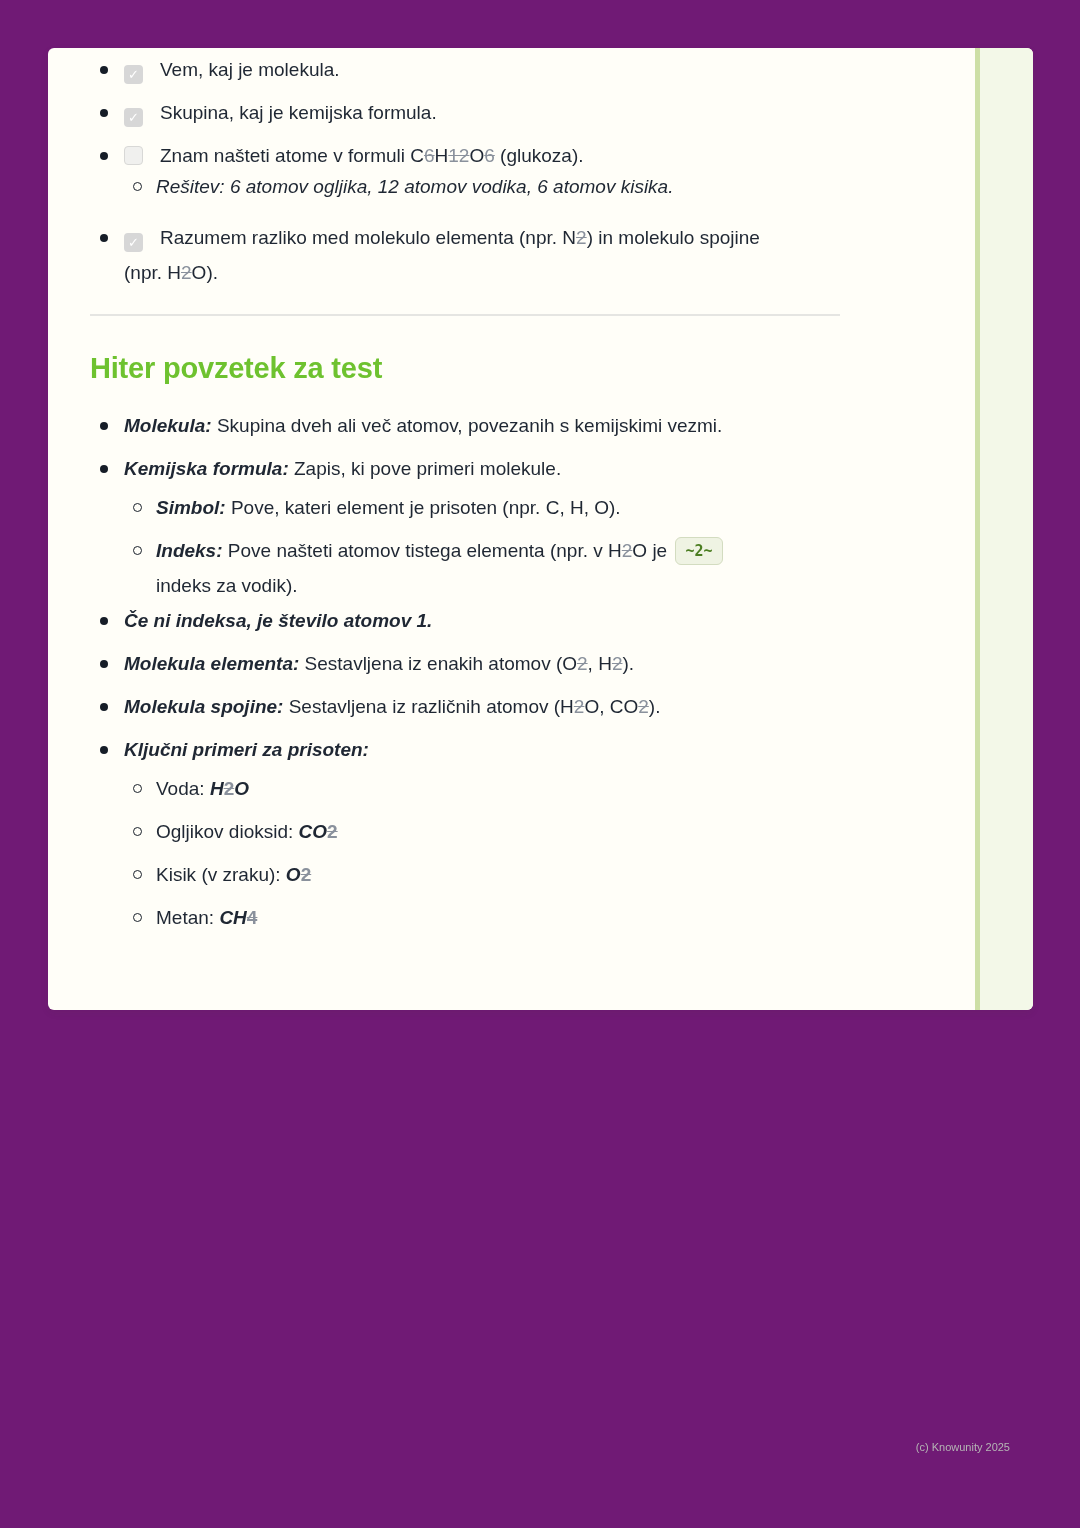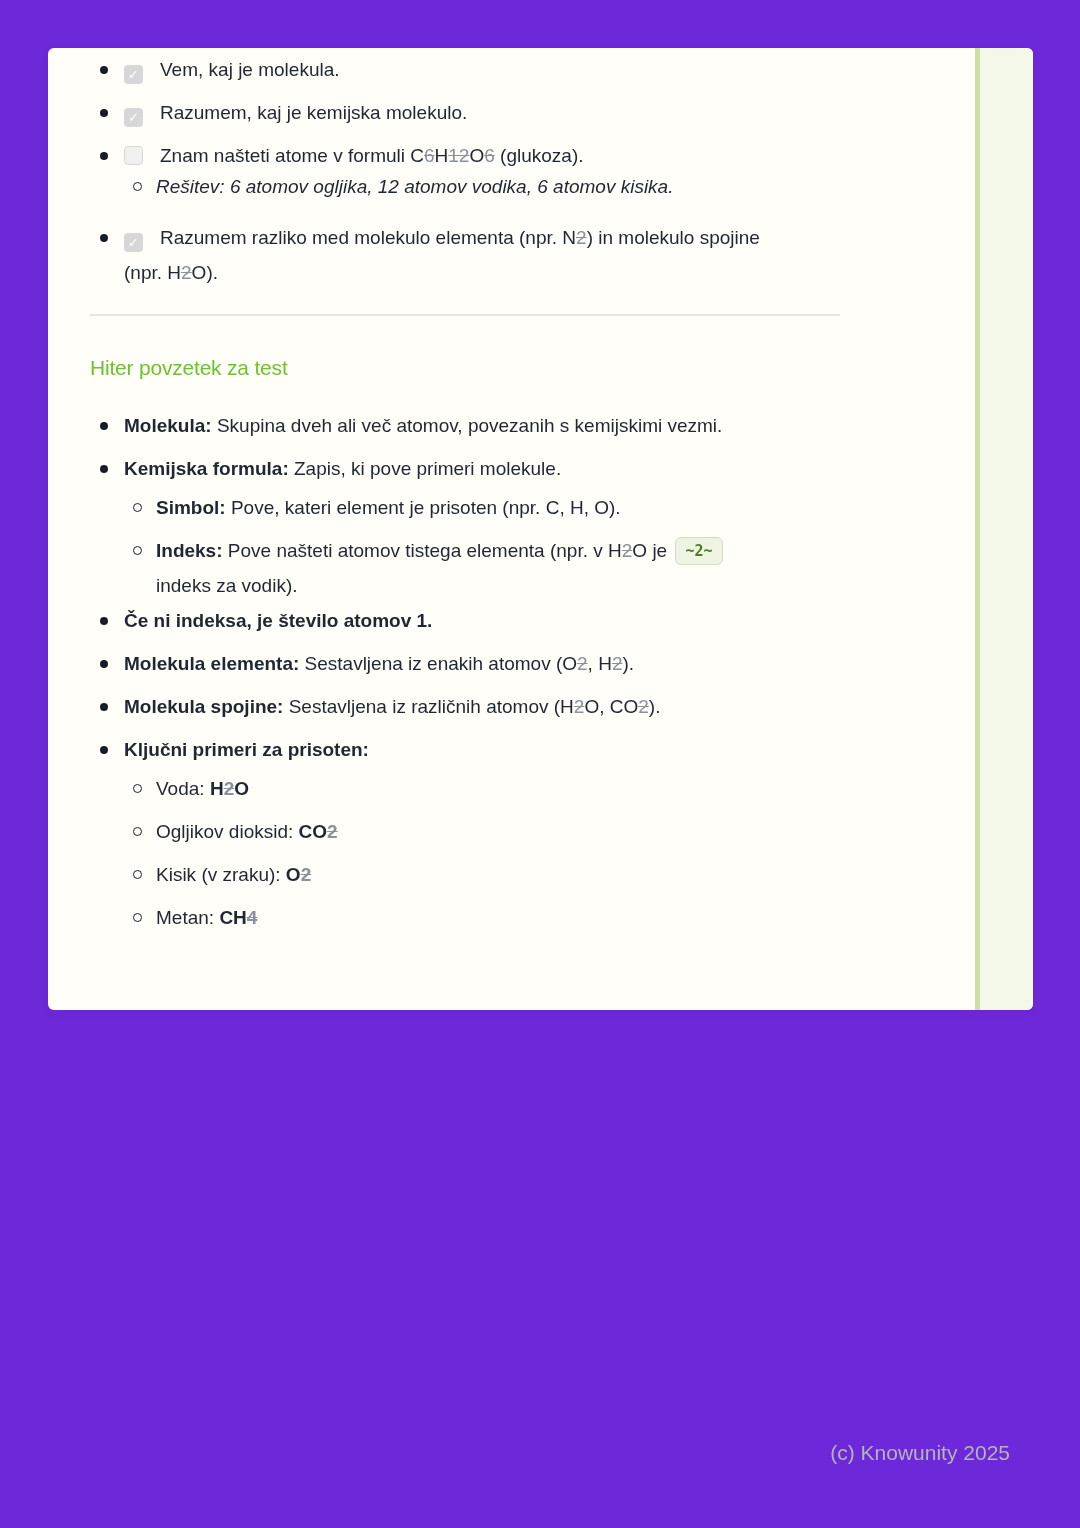--- a/index.html
+++ b/index.html
@@ -14,21 +14,21 @@
     --checkbox-checked:#d7d7d7;
     --checkbox-unchecked-bg:#f0f0ee;
     --checkbox-unchecked-border:#d8d8d6;
     --code-bg:#eff3e3;
     --code-border:#d3dcc0;
     --code-text:#4b7d21;
   }
   *{margin:0;padding:0;box-sizing:content-box;}
   html,body{background:#ffffff;}
   body{font-family:"Liberation Sans","DejaVu Sans",sans-serif;}
-  .page{position:relative;width:1080px;height:1528px;background:#6d28d9;overflow:hidden;}
+  .page{position:relative;width:1080px;height:1528px;background:#701a75;overflow:hidden;}
   .card{
     position:absolute;left:48px;top:48px;width:985px;height:962px;
     background:var(--card-bg);border-radius:6px;
     box-shadow:0 3px 9px rgba(60,60,40,.07);
   }
   .accent-strip{
     position:absolute;top:0;right:0;bottom:0;width:53px;
     background:var(--strip-fill);
     border-left:5px solid var(--strip-border);
     border-radius:0 6px 6px 0;
@@ -59,37 +59,37 @@
   .checkbox.checked::after{
     content:"\2713";display:block;text-align:center;line-height:19px;
     color:#ffffff;font-size:13px;font-weight:700;
   }
   .checkbox.unchecked{
     box-sizing:border-box;background:var(--checkbox-unchecked-bg);
     border:1.5px solid var(--checkbox-unchecked-border);
   }
   .divider{height:2px;width:750px;background:var(--divider);margin-top:24px;}
   .section-title{
-    font-size:21px;line-height:36px;font-weight:400;
+    font-size:29px;line-height:36px;font-weight:700;
     color:var(--accent-green);margin:34px 0 22px 0;letter-spacing:-.2px;
   }
-  .r-b{font-weight:700;}
+  .r-b{font-weight:700;font-style:italic;}
   .r-i{font-style:italic;}
   .r-st{color:var(--muted-strike);text-decoration:line-through;}
   .r-bst{color:var(--muted-strike);text-decoration:line-through;font-weight:700;}
   .r-code{
     display:inline-block;background:var(--code-bg);
     border:1px solid var(--code-border);border-radius:6px;
     padding:0 9px;margin:0 3px;color:var(--code-text);
     font-family:"DejaVu Sans Mono","Liberation Mono",monospace;
     font-size:15px;font-weight:700;line-height:26px;vertical-align:1px;
   }
   .copyright{
     position:absolute;top:1441px;right:70px;
-    font-size:21px;color:var(--footer-text);
+    font-size:11px;color:var(--footer-text);
   }
 </style>
 </head>
 <body>
 
 <div class="page">
   <div class="card">
     <div class="accent-strip"></div>
 
     <div class="content">
@@ -99,21 +99,21 @@
         <div class="li">
           <span class="dot"></span>
           <div class="txt">
             <span class="checkbox checked"></span><span><span>Vem, kaj je molekula.</span></span>
           </div>
         </div>
 
         <div class="li">
           <span class="dot"></span>
           <div class="txt">
-            <span class="checkbox checked"></span><span><span>Razumem, kaj je kemijska molekulo.</span></span>
+            <span class="checkbox checked"></span><span><span>Skupina, kaj je kemijska formula.</span></span>
           </div>
         </div>
 
         <div class="li" style="margin-bottom:0">
           <span class="dot"></span>
           <div class="txt">
             <span class="checkbox unchecked"></span><span><span>Znam našteti atome v formuli C</span><span class="r-st">6</span><span>H</span><span class="r-st">12</span><span>O</span><span class="r-st">6</span><span> (glukoza).</span></span>
           </div>
         </div>
         <div class="sublist">

